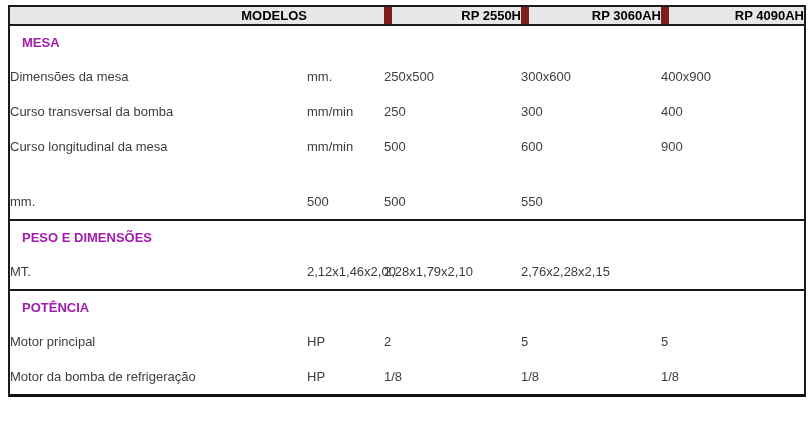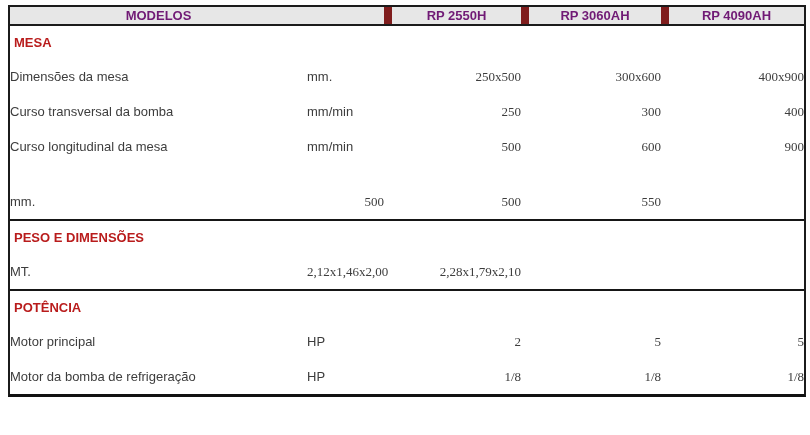--- a/index.html
+++ b/index.html
@@ -24,46 +24,46 @@
   .thead {
     display: grid;
     grid-template-columns: 374px 137px 140px 143px;
     background: #e7e7e7;
     border-bottom: 2px solid #1b1b1b;
     height: 19px;
   }
   .th {
     font-size: 13px;
     font-weight: bold;
-    color: #701a75;
-    text-align: center;
+    color: #000000;
+    text-align: right;
     line-height: 18px;
     white-space: nowrap;
     overflow: hidden;
   }
   .th.models { padding-right: 77px; }
   .th.model-col { border-left: 8px solid #7f1d1d; }
   
   .row {
     display: grid;
     grid-template-columns: 297px 77px 137px 140px 143px;
     align-items: center;
     height: 35px;
     font-size: 13px;
   }
   .row.title-row { height: 33px; }
   .row.spacer-row { height: 20px; }
   .cell { white-space: nowrap; overflow: visible; }
   .cell.label { text-align: left; }
   .cell.unit  { text-align: left; }
-  .cell.val   { text-align: right; font-family: Liberation Serif, serif; }
+  .cell.val   { text-align: left; }
   .section-title {
-    padding-left: 4px;
+    padding-left: 12px;
     font-weight: bold;
-    color: #b91c1c;
+    color: #a21caf;
     font-size: 13px;
   }
   .section { border-top: 0; }
   .section.bordered { border-top: 2px solid #161616; }
 </style>
 </head>
 <body>
 
 <div class="spec-table">
 
@@ -115,20 +115,21 @@
 
   <div class="section bordered">
     <div class="row title-row">
       <div class="section-title">PESO E DIMENSÕES</div>
     </div>
 
     <div class="row">
       <div class="cell unit">MT.</div>
       <div class="cell val">2,12x1,46x2,00</div>
       <div class="cell val">2,28x1,79x2,10</div>
+      <div class="cell val">2,76x2,28x2,15</div>
     </div>
 
   </div>
 
   <div class="section bordered">
     <div class="row title-row">
       <div class="section-title">POTÊNCIA</div>
     </div>
 
     <div class="row">

